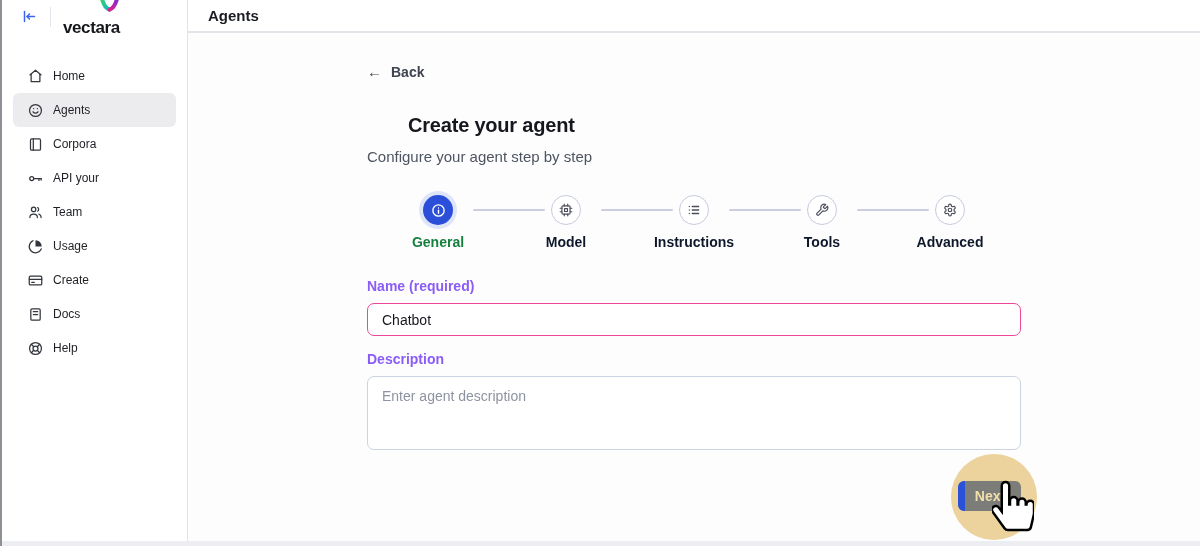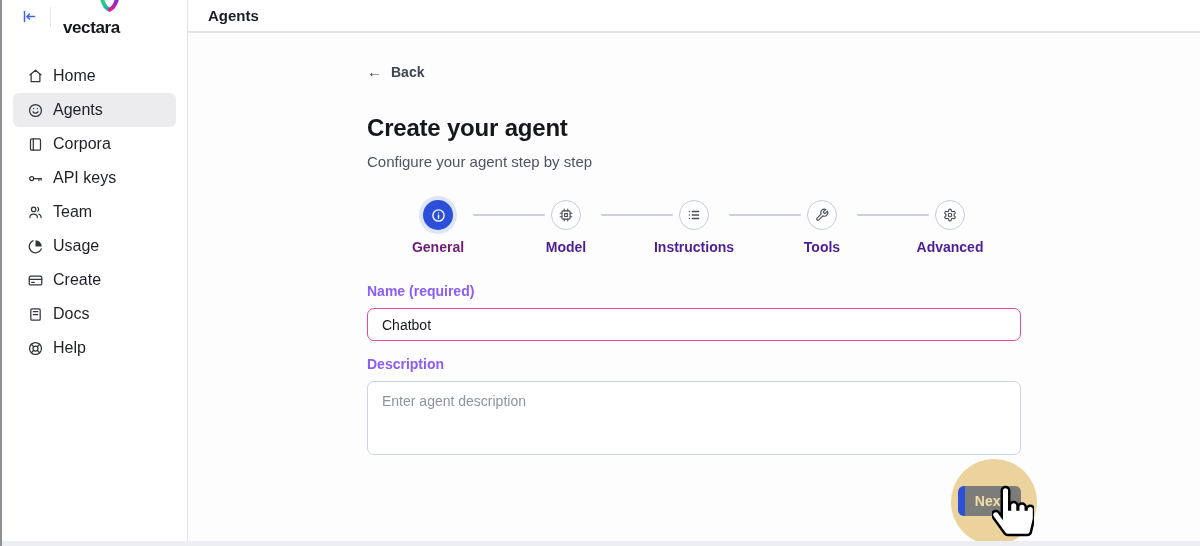--- a/index.html
+++ b/index.html
@@ -10,42 +10,42 @@
     border-left:2px solid #8f9095; display:flex;
   }
   
   .sidebar { width:186px; background:#fff; border-right:1px solid #e2e4e9; flex-shrink:0; display:flex; flex-direction:column; }
   .sidebar-top { height:33px; display:flex; align-items:center; padding-left:20px; }
   .collapse-btn { display:flex; align-items:center; cursor:pointer; }
   .top-divider { width:1px; height:20px; background:#e4e6eb; margin:0 12px 0 13px; }
   .logo { display:flex; align-items:flex-end; gap:5px; cursor:pointer;flex-direction:column; }
   .logo-word { font-size:17px; font-weight:700; color:#16171b; letter-spacing:-0.4px; }
   .nav { padding:26px 11px 0 11px; display:flex; flex-direction:column; }
-  .nav-item { height:34px; display:flex; align-items:center; gap:10px; padding:0 8px 0 15px; border-radius:6px; color:#1e2025; font-size:16px; cursor:pointer;text-align:center; }
+  .nav-item { height:34px; display:flex; align-items:center; gap:10px; padding:0 8px 0 15px; border-radius:6px; color:#1e2025; font-size:12px; cursor:pointer;text-align:center; }
   .nav-item .nicon { display:flex; align-items:center; color:#33363d; }
   .nav-item.active { background:#ececee; }
   
   .right-col { flex:1; display:flex; flex-direction:column; min-width:0; }
   .header { height:33px; background:#fff; border-bottom:2px solid #e2e4ea; display:flex; align-items:center; padding-left:20px; flex-shrink:0; }
   .header-title { font-size:15px; font-weight:700; color:#1b1d22; }
   .content { flex:1; background:#fdfdfe; padding-top:30px; }
   .col { width:654px; margin-left:179px; }
   
   .back-link { display:inline-flex; align-items:center; gap:9px; font-size:14px; font-weight:700; color:#3f4450; cursor:pointer; }
   .back-arrow { font-size:15px; font-weight:400; color:#3f4450; }
   
-  .page-title { margin-top:33px; font-size:24px; font-weight:700; color:#15171c; letter-spacing:-0.2px; }
+  .page-title { margin-top:33px; font-size:20px; font-weight:700; color:#15171c; letter-spacing:-0.2px;margin-left:41px; }
   .page-subtitle { margin-top:11px; font-size:15px; color:#4e5560; }
   
   .stepper { position:relative; margin:30px 0 0 7px; width:640px; height:58px; display:flex; }
   .step { width:128px; display:flex; flex-direction:column; align-items:center; cursor:pointer; }
   .step-circle { width:30px; height:30px; border-radius:50%; background:#fff; border:1.5px solid #c5cbde; display:flex; align-items:center; justify-content:center; color:#4a4e59; }
   .step.active .step-circle { background:#2b4fd8; border:none; box-shadow:0 0 0 4px #dfe5f8; color:#fff; }
-  .step-label { margin-top:9px; font-size:14px; font-weight:700; color:#4c1d95; }
-  .step.active .step-label { color:#701a75; }
+  .step-label { margin-top:9px; font-size:14px; font-weight:700; color:#0f172a; }
+  .step.active .step-label { color:#15803d; }
   .connector { position:absolute; top:14px; height:2px; width:72px; background:#c9cfdf; border-radius:1px; }
   
   .field-label { font-size:14px; font-weight:700; color:#8b5cf6; }
   .name-label { margin-top:25px; }
   .text-input { margin-top:9px; width:654px; height:33px; border:1px solid #ec4899; border-radius:7px; background:#fff; padding:0 14px; font-size:14px; color:#16181d; font-family:"Liberation Sans", sans-serif; outline:none; }
   .desc-label { margin-top:15px; }
   .text-area { margin-top:9px; width:654px; height:74px; border:1px solid #ccd3e2; border-radius:7px; background:#fff; padding:11px 14px; font-size:14px; color:#ef4444; font-family:"Liberation Sans", sans-serif; resize:none; outline:none; }
   .text-input::placeholder, .text-area::placeholder { color:#8d93a0; }
   
   .next-row { position:relative; margin-top:27px; height:30px; }
@@ -123,21 +123,21 @@
       </div>
       <div class="nav-item">
         <span class="nicon">
           <svg width="15" height="15" viewBox="0 0 24 24" fill="none" stroke="currentColor" stroke-width="2" stroke-linecap="round" stroke-linejoin="round">
               <circle cx="6" cy="12" r="3.2"></circle>
               <path d="M9.2 12H21"></path>
               <path d="M17.5 12v3"></path>
               <path d="M21 12v2.4"></path>
             </svg>
         </span>
-        <span>API keys</span>
+        <span>API your</span>
       </div>
       <div class="nav-item">
         <span class="nicon">
           <svg width="15" height="15" viewBox="0 0 24 24" fill="none" stroke="currentColor" stroke-width="2" stroke-linecap="round" stroke-linejoin="round">
               <circle cx="9" cy="7" r="3.5"></circle>
               <path d="M3 20c0-3.5 2.7-5.5 6-5.5s6 2 6 5.5"></path>
               <path d="M15.5 4.1a3.5 3.5 0 0 1 0 5.8"></path>
               <path d="M17.5 14.7c2.1.7 3.5 2.6 3.5 5.3"></path>
             </svg>
         </span>

